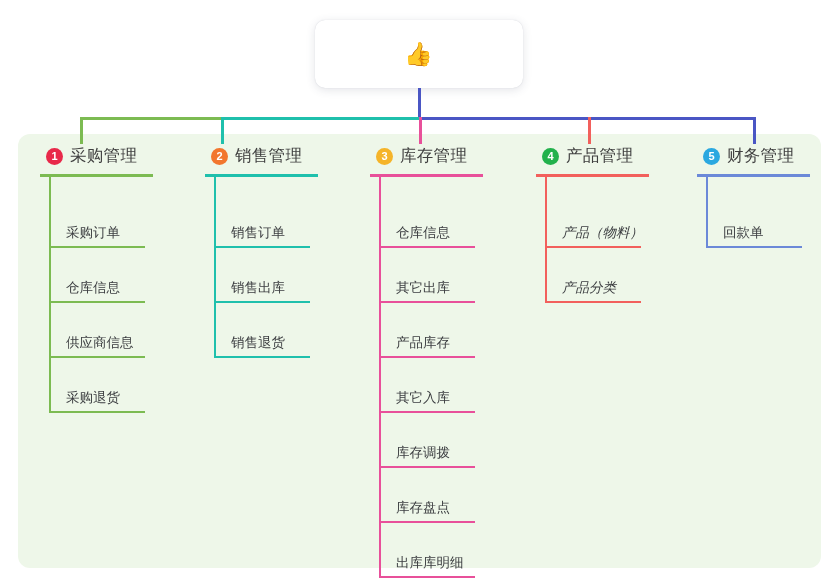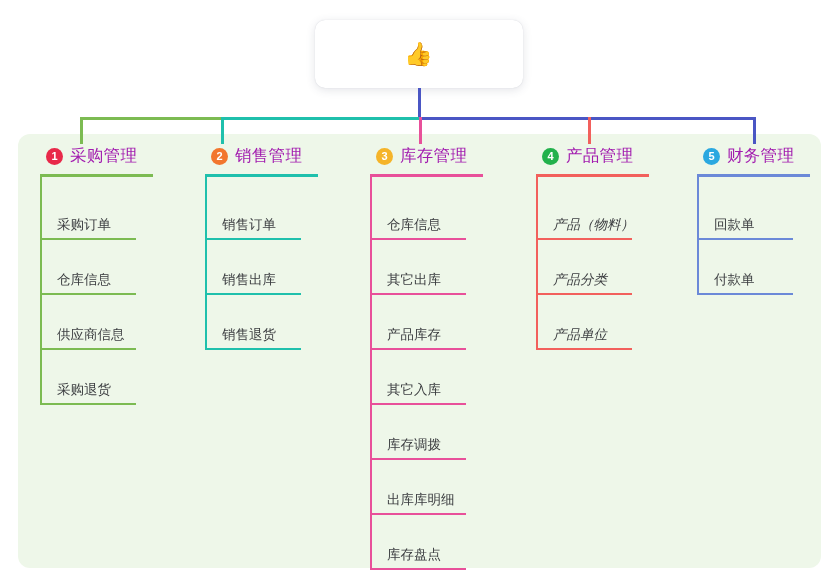--- a/index.html
+++ b/index.html
@@ -112,36 +112,37 @@
     border-radius: 50%;
     color: #ffffff;
     font-size: 11px;
     line-height: 17px;
     text-align: center;
     font-weight: bold;
     flex: 0 0 auto;
   }
   .branch-title {
     font-size: 16.5px;
-    color: #a21caf;
+    color: #404040;
     white-space: nowrap;
     letter-spacing: 0.3px;
   }
   .header-rule {
     height: 3px;
     width: 113px;
     margin-top: 6px;
   }
 
   
   .leaves {
     position: relative;
+    margin-left: 9px;
     border-left-width: 2px;
     border-left-style: solid;
-    padding-top: 8px;
+    padding-top: 16px;
   }
   .leaf {
     position: relative;
     height: 55px;
     box-sizing: border-box;
   }
   .leaf-text {
     position: absolute;
     left: 15px;
     bottom: 6px;
@@ -247,64 +248,56 @@
           </div>
           <div class="leaf">
             <span class="leaf-text">其它入库</span>
             <span class="leaf-rule" style="background: rgb(232, 80, 154);"></span>
           </div>
           <div class="leaf">
             <span class="leaf-text">库存调拨</span>
             <span class="leaf-rule" style="background: rgb(232, 80, 154);"></span>
           </div>
           <div class="leaf">
+            <span class="leaf-text">库存盘点</span>
+            <span class="leaf-rule" style="background: rgb(232, 80, 154);"></span>
+          </div>
+          <div class="leaf">
             <span class="leaf-text">出库库明细</span>
-            <span class="leaf-rule" style="background: rgb(232, 80, 154);"></span>
-          </div>
-          <div class="leaf">
-            <span class="leaf-text">库存盘点</span>
             <span class="leaf-rule" style="background: rgb(232, 80, 154);"></span>
           </div>
         </div>
       </div>
       <div class="drop" style="left: 588px; background: rgb(242, 96, 92);"></div>
       <div class="branch" style="left: 536px;">
         <div class="branch-header">
           <span class="badge" style="background: rgb(34, 177, 76);">4</span>
           <span class="branch-title">产品管理</span>
         </div>
         <div class="header-rule" style="background: rgb(242, 96, 92);"></div>
         <div class="leaves" style="border-left-color: rgb(242, 96, 92); font-style: italic;">
           <div class="leaf">
             <span class="leaf-text">产品（物料）</span>
             <span class="leaf-rule" style="background: rgb(242, 96, 92);"></span>
           </div>
           <div class="leaf">
             <span class="leaf-text">产品分类</span>
             <span class="leaf-rule" style="background: rgb(242, 96, 92);"></span>
           </div>
-          <div class="leaf">
-            <span class="leaf-text">产品单位</span>
-            <span class="leaf-rule" style="background: rgb(242, 96, 92);"></span>
-          </div>
         </div>
       </div>
       <div class="drop" style="left: 753px; background: rgb(74, 86, 196);"></div>
       <div class="branch" style="left: 697px;">
         <div class="branch-header">
           <span class="badge" style="background: rgb(42, 168, 224);">5</span>
           <span class="branch-title">财务管理</span>
         </div>
         <div class="header-rule" style="background: rgb(107, 137, 216);"></div>
         <div class="leaves" style="border-left-color: rgb(107, 137, 216);">
           <div class="leaf">
             <span class="leaf-text">回款单</span>
             <span class="leaf-rule" style="background: rgb(107, 137, 216);"></span>
           </div>
-          <div class="leaf">
-            <span class="leaf-text">付款单</span>
-            <span class="leaf-rule" style="background: rgb(107, 137, 216);"></span>
-          </div>
         </div>
       </div>
     </div>
 
 </div>
 
 </body></html>

